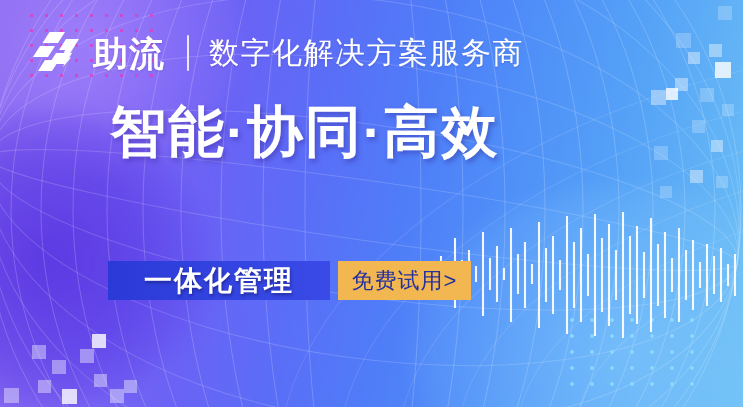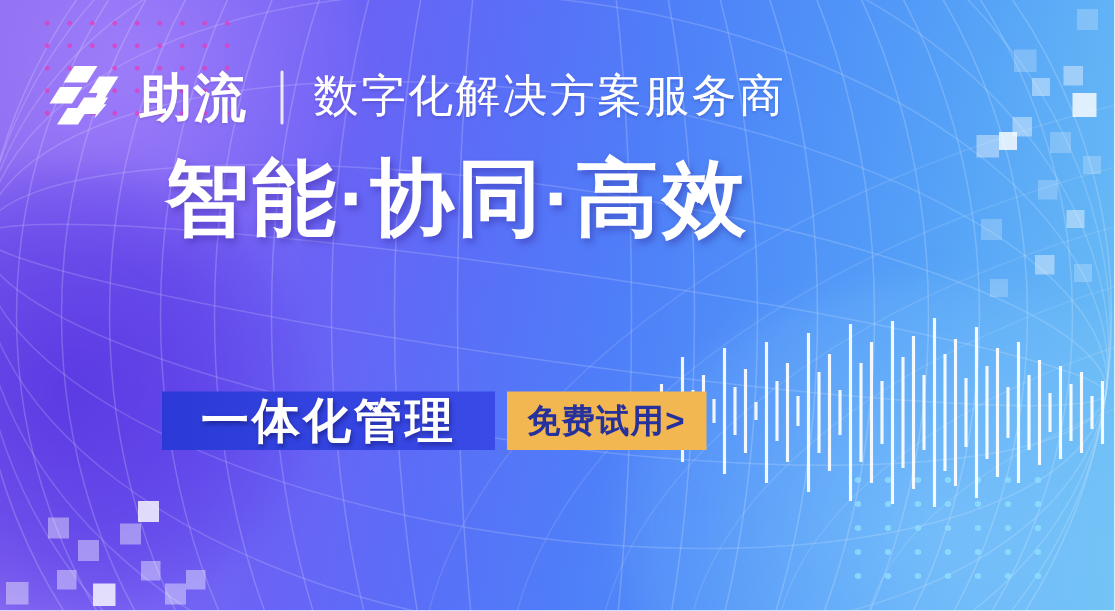--- a/index.html
+++ b/index.html
@@ -77,21 +77,21 @@
 
   
   .sq{position:absolute;background:rgba(255,255,255,.22);}
   .sq.bright{background:rgba(255,255,255,.80);}
   .sq.mid{background:rgba(255,255,255,.40);}
 
   
   .wave{position:absolute;left:430px;top:198px;width:313px;height:160px;}
 
   
-  .header{position:absolute;left:32px;top:30px;display:flex;align-items:center;height:46px;margin-top:12px;}
+  .header{position:absolute;left:32px;top:30px;display:flex;align-items:center;height:46px;}
   .logo-mark{width:52px;height:46px;position:relative;margin-right:9px;}
   .logo-name{
     font-size:35px;line-height:1;font-weight:700;color:#ffffff;
     letter-spacing:1px;
     text-shadow:0 1px 2px rgba(40,20,110,.22);
   }
   .divider{
     width:2px;height:36px;background:rgba(255,255,255,.85);
     margin:0 20px 0 22px;border-radius:1px;
   }
@@ -109,29 +109,29 @@
     text-shadow:2px 3px 5px rgba(46,26,135,.38);
   }
   .hl-line.second{letter-spacing:1px;}
 
   
   .cta-row{position:absolute;left:108px;top:261px;display:flex;align-items:stretch;}
   .btn-primary{
     width:222px;height:39px;
     background:linear-gradient(90deg,#2b3ad6 0%,#3344e0 55%,#3a4ae6 100%);
     display:flex;align-items:center;justify-content:center;
-    color:#ffffff;font-size:32px;font-weight:700;letter-spacing:2px;
+    color:#ffffff;font-size:28px;font-weight:700;letter-spacing:2px;
     text-shadow:1px 2px 3px rgba(16,14,80,.45);
   }
   .btn-trial{
     margin-left:8px;
     width:133px;height:39px;
     background:#f2b751;
     display:flex;align-items:center;justify-content:center;
-    color:#27319c;font-size:22px;font-weight:700;letter-spacing:1px;
+    color:#27319c;font-size:22px;font-weight:400;letter-spacing:1px;
   }
 </style>
 </head>
 <body>
 
 <div class="banner">
 
   <div class="bg-layer">
     <div class="blob-topleft"></div>
     <div class="blob-left"></div>

